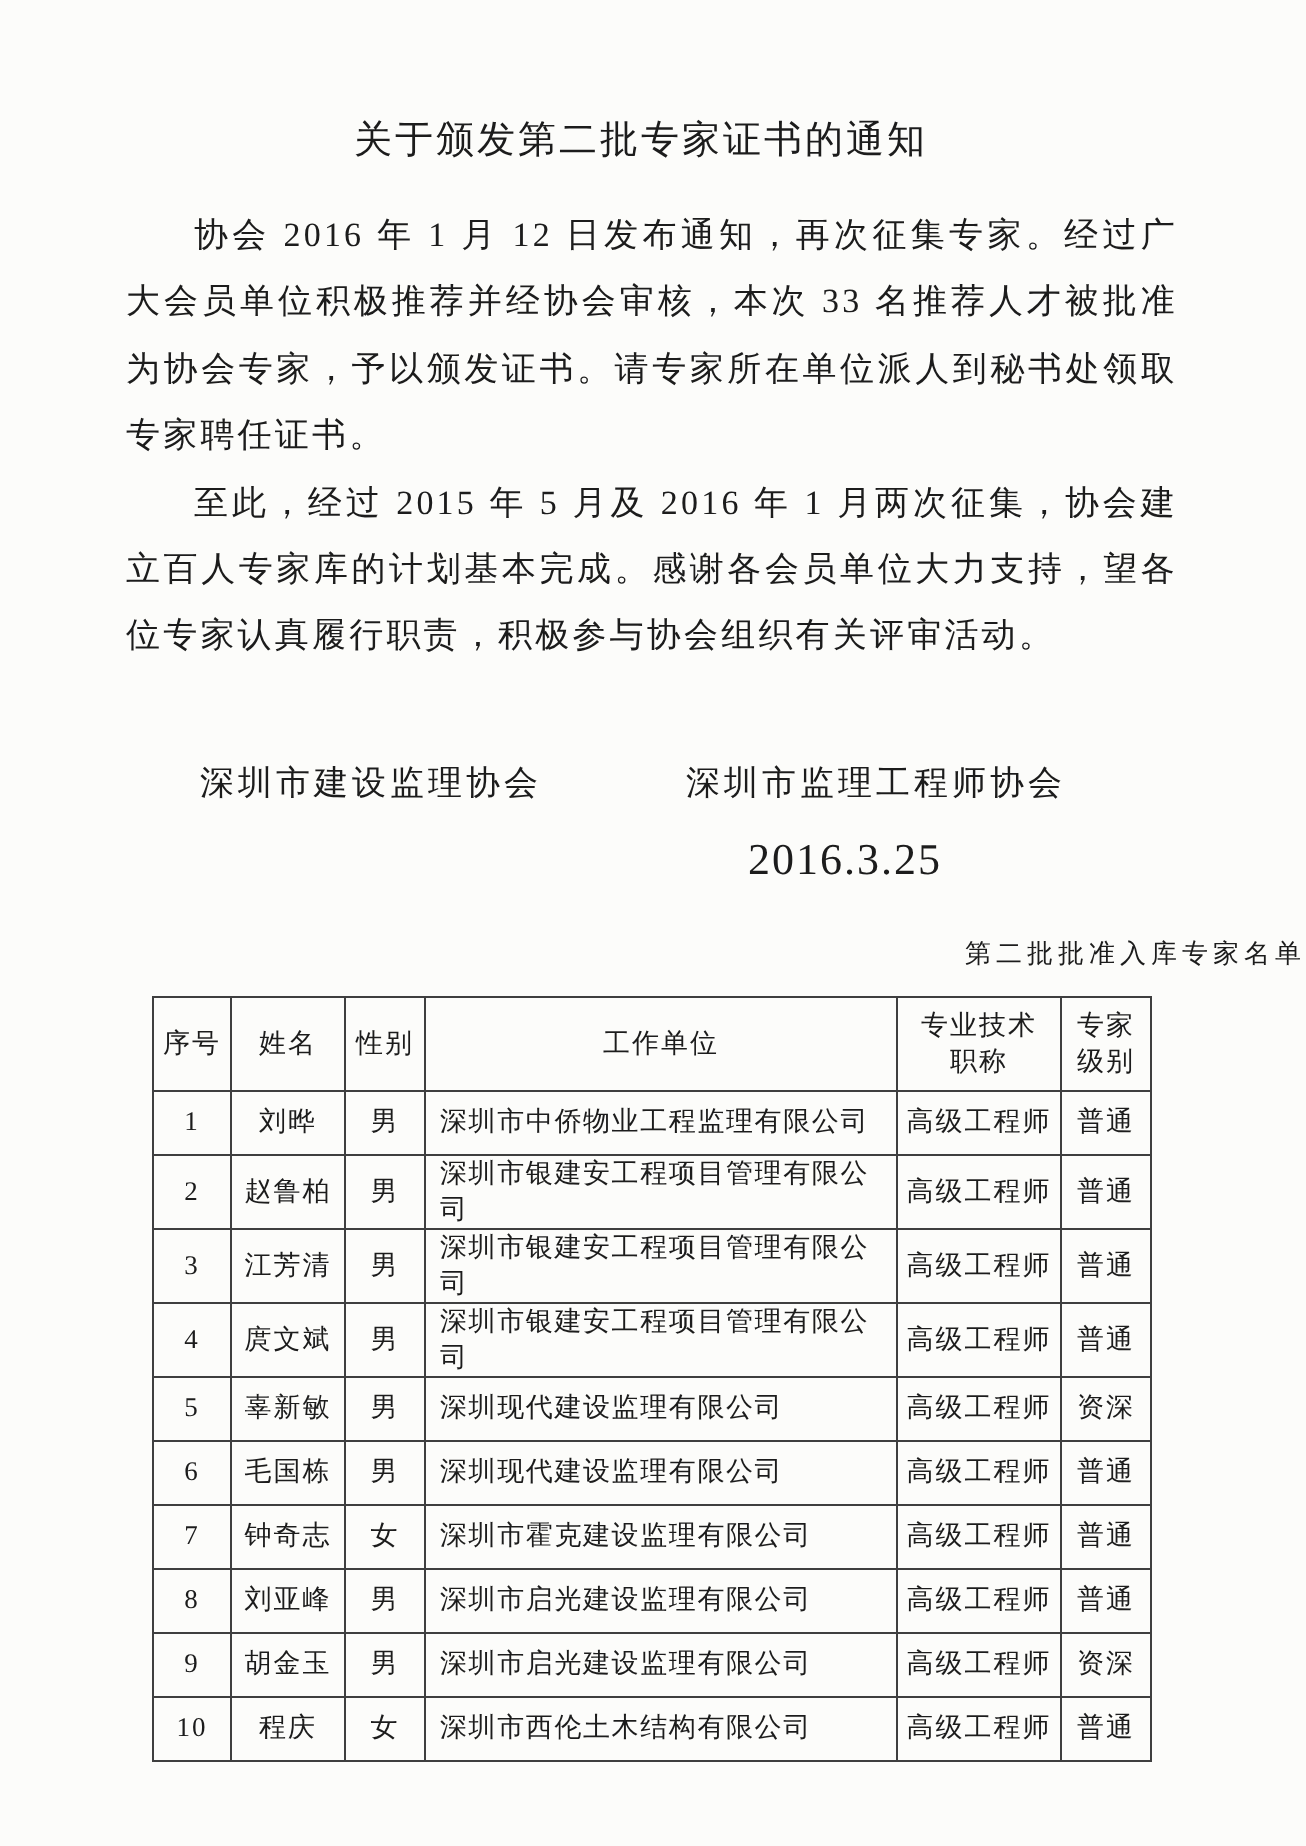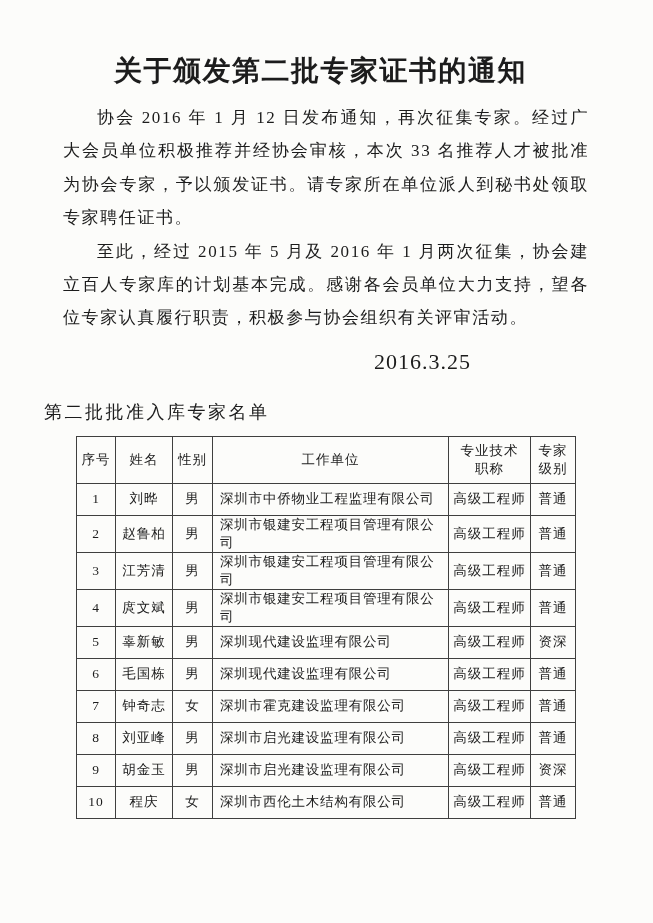--- a/index.html
+++ b/index.html
@@ -14,23 +14,23 @@
     margin: 0 auto;
     background: #fcfcfa;
     color: #1c1c1c;
     font-family: "Liberation Serif", "DejaVu Serif", serif;
     overflow: hidden;
     box-sizing: border-box;
   }
   .doc-title {
     margin: 56px 12px 0 0;
     text-align: center;
-    font-size: 28px;
+    font-size: 19px;
     line-height: 30px;
-    font-weight: bold;
+    font-weight: normal;
     letter-spacing: 1.5px;
   }
   .body-text {
     margin: 15px 64px 0 63px;
     font-size: 17px;
     line-height: 33.4px;
     letter-spacing: 1.6px;
     text-align: justify;
   }
   .body-text p { margin: 0; }
@@ -43,22 +43,22 @@
     letter-spacing: 2px;
     white-space: nowrap;
   }
   .doc-date {
     margin: 14px 0 0 374px;
     font-size: 22px;
     letter-spacing: 1px;
   }
   .table-title {
     margin: 25px 0 0 0;
-    text-align: left;
-    font-size: 18px;
+    text-align: right;
+    font-size: 13px;
     letter-spacing: 2.5px;
     padding-left: 44px;
   }
   table.experts {
     margin: 12px 0 0 76px;
     border-collapse: collapse;
     width: 499px;
     table-layout: fixed;
     font-size: 13.5px;
     font-family: Liberation Serif, serif;
@@ -95,20 +95,24 @@
 
 <div class="page">
 
   <h1 class="doc-title">关于颁发第二批专家证书的通知</h1>
 
   <div class="body-text">
     <p class="para">协会 2016 年 1 月 12 日发布通知，再次征集专家。经过广大会员单位积极推荐并经协会审核，本次 33 名推荐人才被批准为协会专家，予以颁发证书。请专家所在单位派人到秘书处领取专家聘任证书。</p>
     <p class="para">至此，经过 2015 年 5 月及 2016 年 1 月两次征集，协会建立百人专家库的计划基本完成。感谢各会员单位大力支持，望各位专家认真履行职责，积极参与协会组织有关评审活动。</p>
   </div>
 
+  <div class="signatures">
+    <span>深圳市建设监理协会</span>
+    <span>深圳市监理工程师协会</span>
+  </div>
 
   <div class="doc-date">2016.3.25</div>
 
   <div class="table-title">第二批批准入库专家名单</div>
 
   <table class="experts">
     <colgroup>
       <col class="w0">
         <col class="w1">
         <col class="w2">

